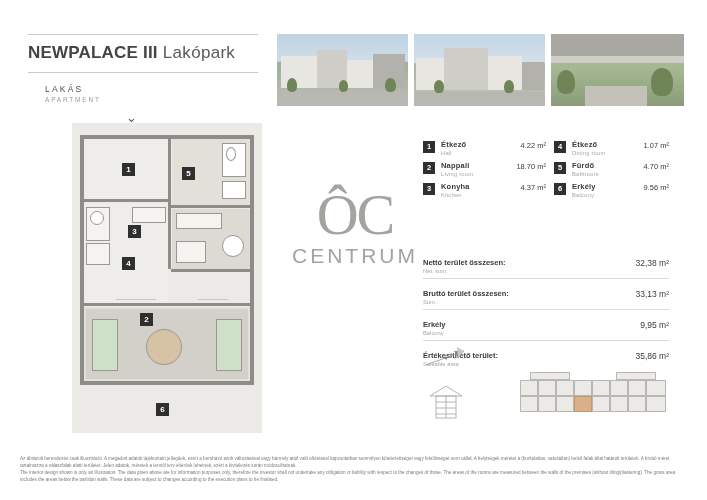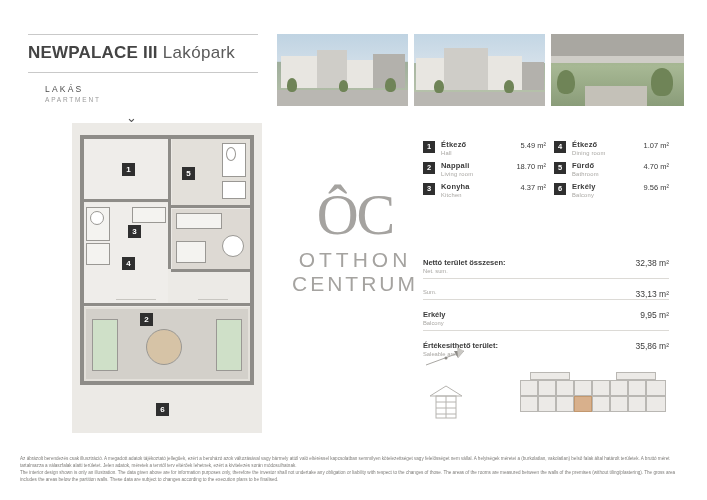--- a/index.html
+++ b/index.html
@@ -199,21 +199,21 @@
 
   <div class="legend">
 
     <div class="leg-row">
       <div class="leg-col">
         <div class="leg-badge">1</div>
         <div class="leg-txt">
           <div class="leg-hu">Étkező</div>
           <div class="leg-en">Hall</div>
         </div>
-        <div class="leg-area">5.49 m²</div>
+        <div class="leg-area">4.22 m²</div>
       </div>
       <div class="leg-col" style="padding-left:8px;">
         <div class="leg-badge">4</div>
         <div class="leg-txt">
           <div class="leg-hu">Étkező</div>
           <div class="leg-en">Dining room</div>
         </div>
         <div class="leg-area">1.07 m²</div>
       </div>
     </div>
@@ -252,32 +252,32 @@
           <div class="leg-hu">Erkély</div>
           <div class="leg-en">Balcony</div>
         </div>
         <div class="leg-area">9.56 m²</div>
       </div>
     </div>
   </div>
 
   <div class="logo">
     <div class="logo-mark">ÔC</div>
-    <div class="logo-t1">OTTHON</div>
     <div class="logo-t2">CENTRUM</div>
   </div>
 
   <div class="summary">
     <div class="sum-row">
       <div class="sum-hu">Nettó terület összesen:</div>
       <div class="sum-en">Net. sum.</div>
       <div class="sum-val">32,38 m²</div>
       <div class="sum-line"></div>
     </div>
     <div class="sum-row">
+      <div class="sum-hu">Bruttó terület összesen:</div>
       <div class="sum-en">Sum.</div>
       <div class="sum-val">33,13 m²</div>
       <div class="sum-line"></div>
     </div>
     <div class="sum-row">
       <div class="sum-hu">Erkély</div>
       <div class="sum-en">Balcony</div>
       <div class="sum-val">9,95 m²</div>
       <div class="sum-line"></div>
     </div>

